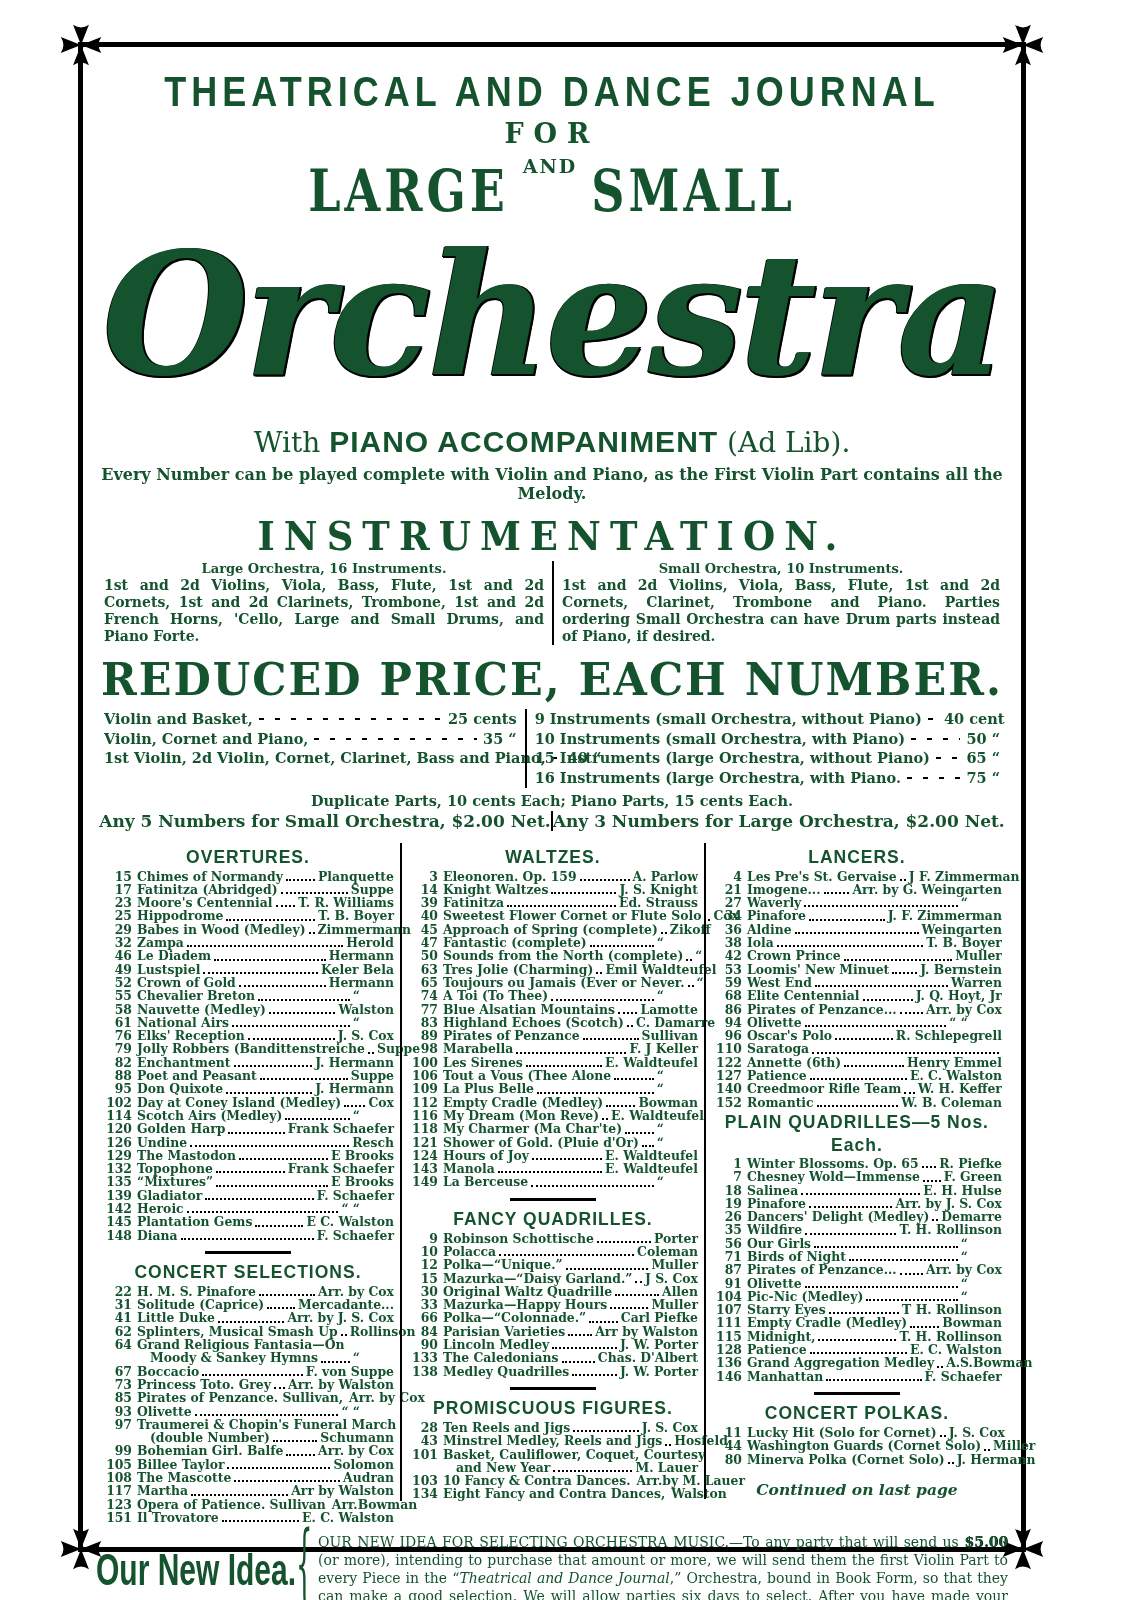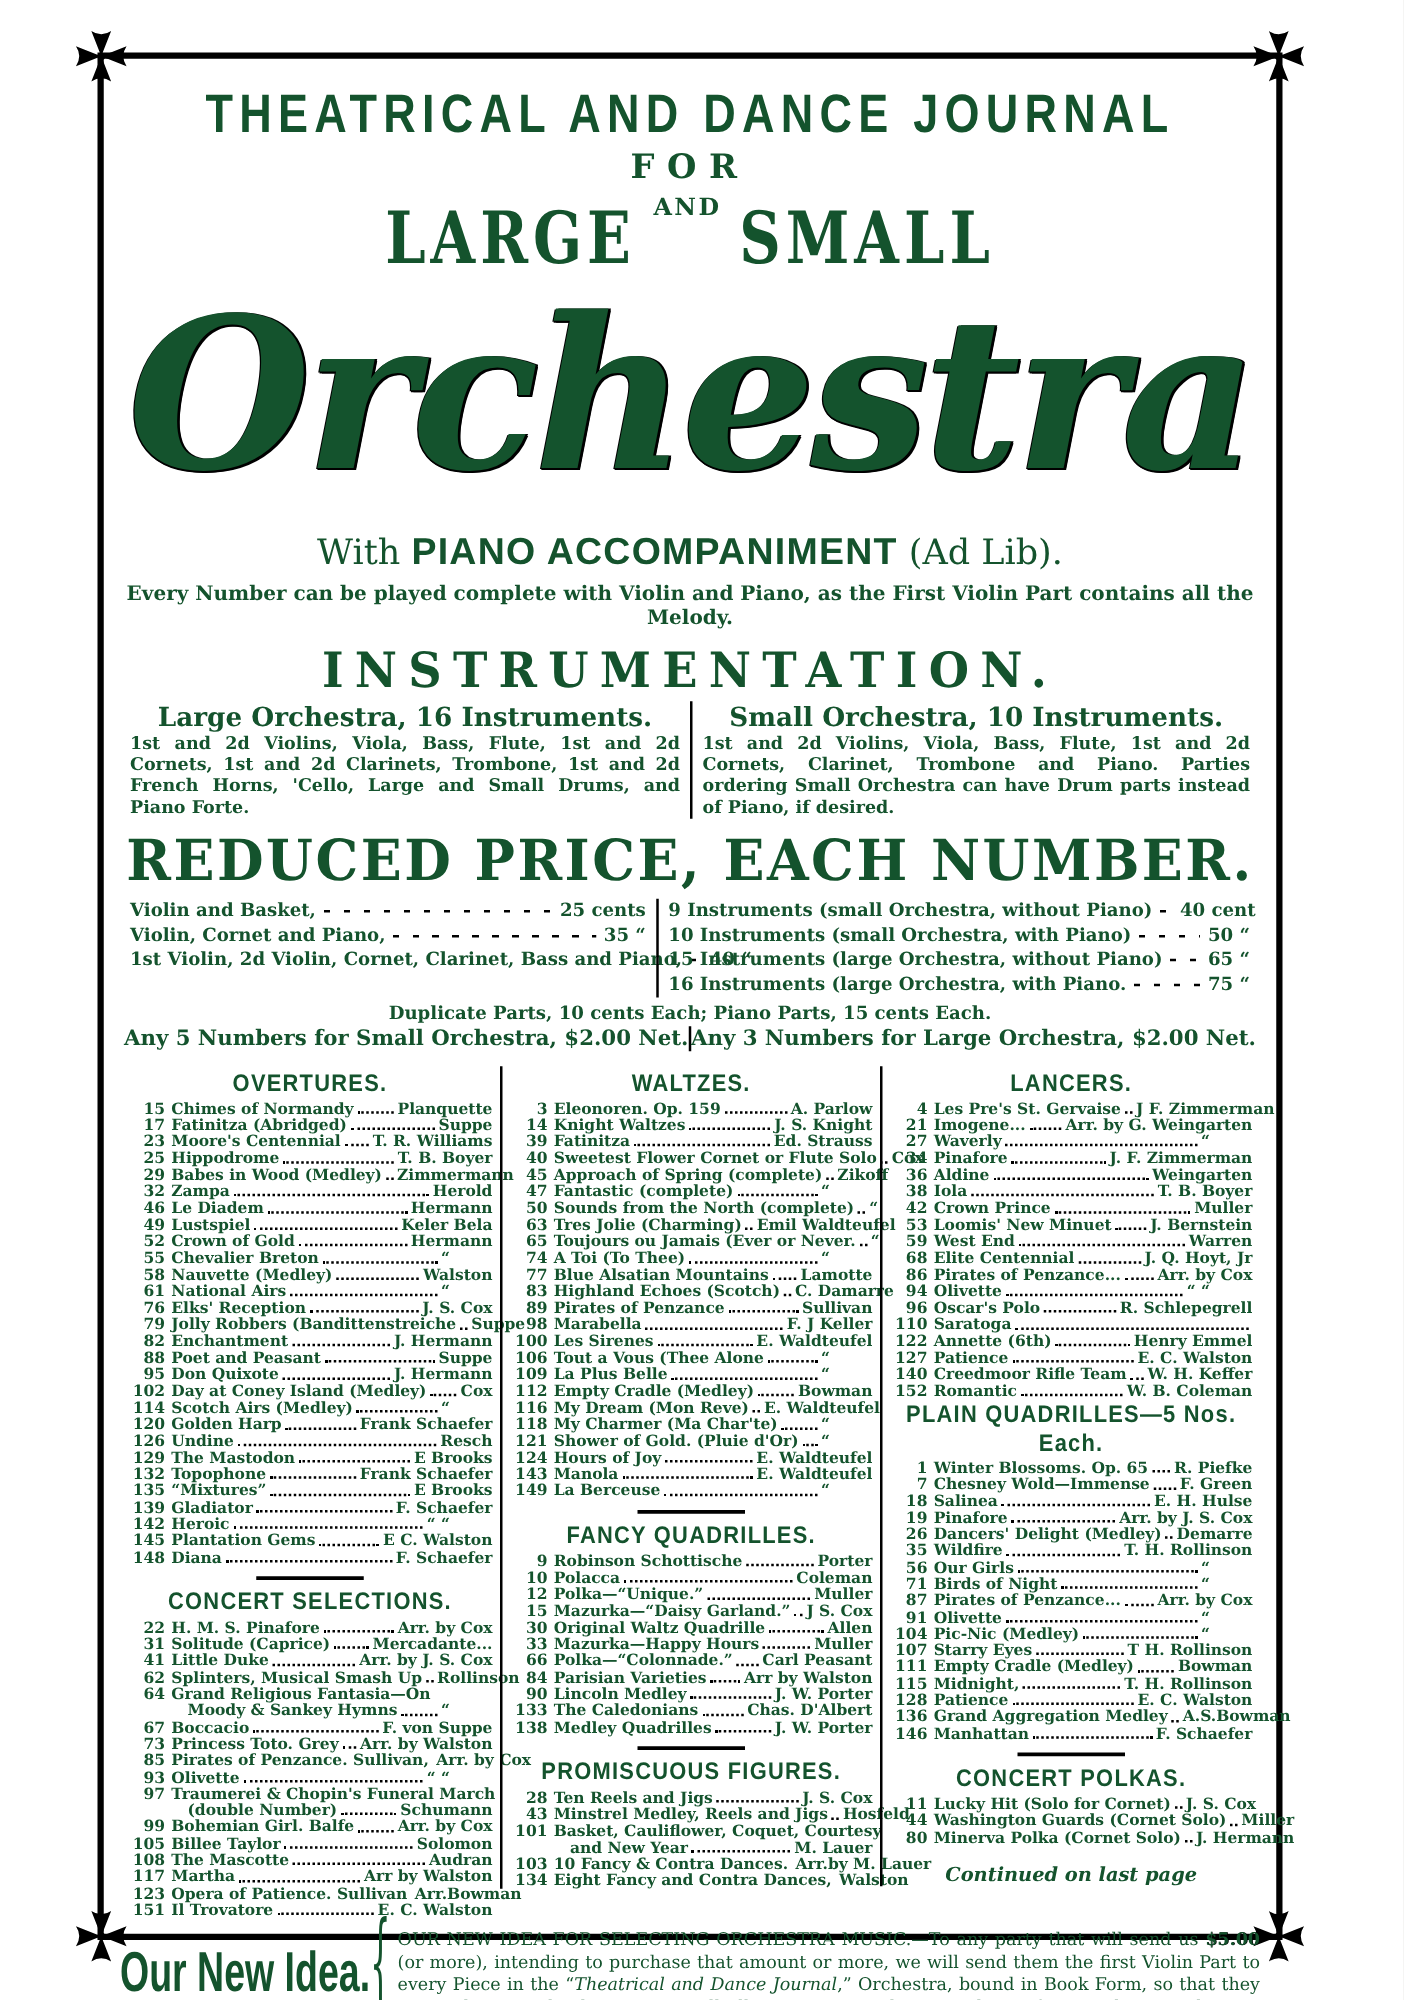--- a/index.html
+++ b/index.html
@@ -23,21 +23,21 @@
      font-family:"DejaVu Serif",serif;font-style:italic;font-weight:bold;font-size:168px;
      letter-spacing:-4px;text-shadow:2px 0 0 #000,0 2px 0 #000,2px 2px 0 #000,-1px 1px 0 #000;}
   .piano-line{margin-top:4px;font-size:28px;}
   .piano-line .pa{font-family:"Liberation Sans",sans-serif;font-weight:bold;font-size:30px;letter-spacing:1px;}
   .tagline{margin-top:6px;font-size:16px;font-weight:bold;}
 
   .instr-heading{margin-top:10px;font-size:37px;font-weight:bold;letter-spacing:9px;transform:scaleY(1.05);transform-origin:top center;}
   .instr-cols{margin-top:4px;display:flex;}
   .instr-col{width:50%;box-sizing:border-box;padding:0 8px;}
   .instr-col.right{border-left:2px solid #000;}
-  .instr-title{text-align:center;font-weight:bold;font-size:21px;}
+  .instr-title{text-align:center;font-weight:bold;font-size:13px;}
   .instr-body{font-size:14px;font-weight:bold;text-align:justify;line-height:1.22;margin-top:1px;}
 
   .reduced-heading{margin-top:8px;font-size:43px;font-weight:bold;letter-spacing:2px;transform:scaleY(1.05);transform-origin:top center;white-space:nowrap;}
   .price-cols{margin-top:6px;display:flex;}
   .price-col{box-sizing:border-box;padding:0 8px;}
   .price-col.left{width:47%;}
   .price-col.right{width:53%;border-left:2px solid #000;}
   .price-row{display:flex;align-items:baseline;font-size:14.5px;font-weight:bold;line-height:1.35;white-space:nowrap;}
   .price-leader{flex:1 1 10px;min-width:10px;height:2px;align-self:center;margin:0 6px;
      background-image:repeating-linear-gradient(to right,#000 0 5px,transparent 5px 16px);}
@@ -797,21 +797,21 @@
               <span class="title">Mazurka—Happy Hours</span>
               <span class="leader"></span>
               <span class="author">Muller</span>
             </div>
           </div>
           <div class="row">
             <div class="row-line">
               <span class="num">66</span>
               <span class="title">Polka—“Colonnade.”</span>
               <span class="leader"></span>
-              <span class="author">Carl Peasant</span>
+              <span class="author">Carl Piefke</span>
             </div>
           </div>
           <div class="row">
             <div class="row-line">
               <span class="num">84</span>
               <span class="title">Parisian Varieties</span>
               <span class="leader"></span>
               <span class="author">Arr  by Walston</span>
             </div>
           </div>

